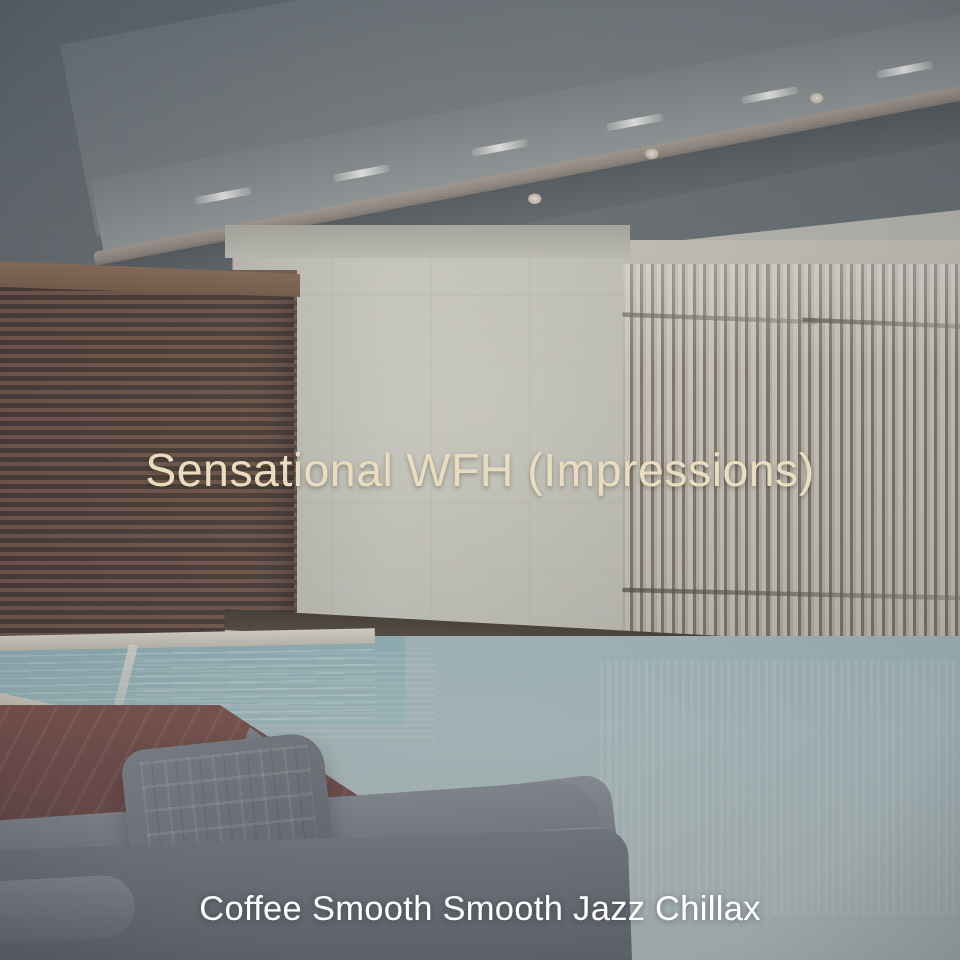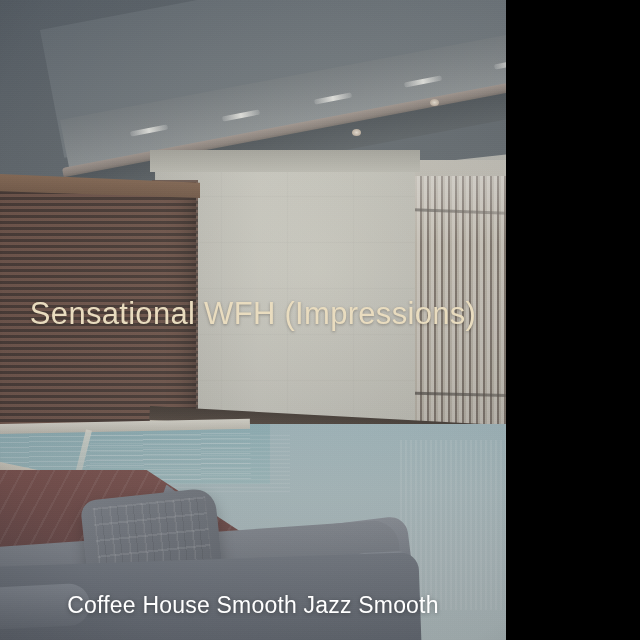--- a/index.html
+++ b/index.html
@@ -2,21 +2,21 @@
 <html><head>
 <meta charset="utf-8">
 <style>
   html, body {
     margin: 0;
     padding: 0;
     background: #000;
   }
   #album-cover {
     position: relative;
-    width: 506px;
+    width: 640px;
     height: 640px;
     overflow: hidden;
     font-family: "Liberation Sans", sans-serif;
     background: #5d656b;
   }
 
   
   .layer { position: absolute; }
 
   
@@ -376,15 +376,15 @@
   <div class="layer" id="pillow-tip"></div>
   <div class="layer" id="pillow"></div>
   <div class="layer" id="sofa-seat"></div>
   <div class="layer" id="sofa-left-bolster"></div>
 
   <div class="layer" id="grade"></div>
   <div class="layer" id="grain"></div>
 
   <div id="title">Sensational WFH (Impressions)</div>
 
-  <div id="artist">Coffee House Smooth Jazz Smooth</div>
+  <div id="artist">Coffee Smooth Smooth Jazz Chillax</div>
 
 </div>
 
 </body></html>

